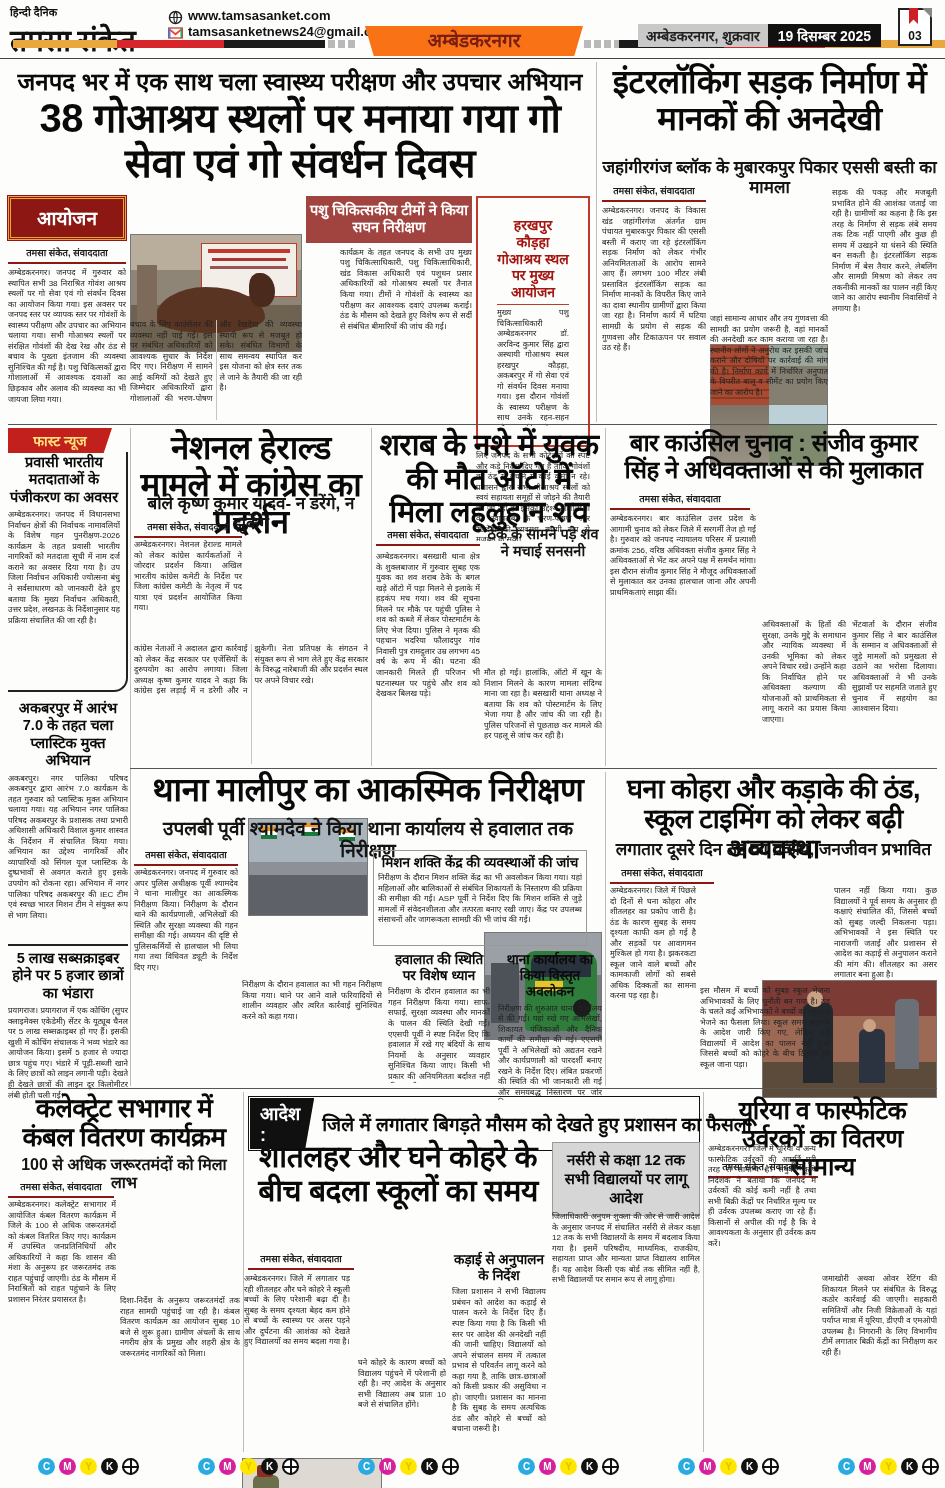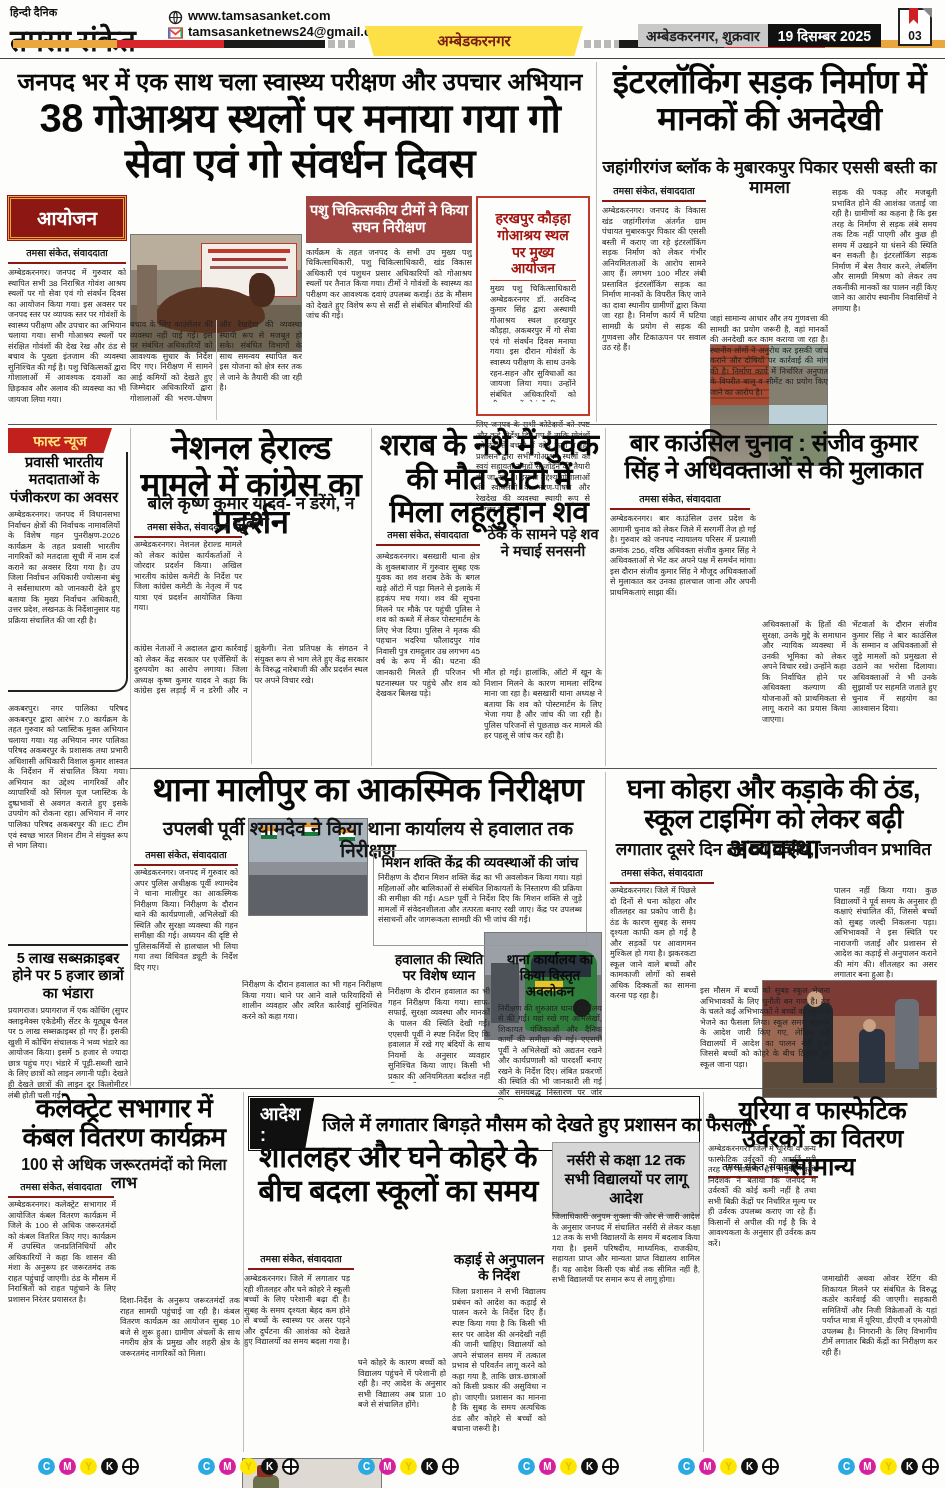--- a/index.html
+++ b/index.html
@@ -18,38 +18,38 @@
   .body { font-size:8px; line-height:1.32; text-align:justify; color:#222; overflow:hidden; }
   .cols2 { column-count:2; column-gap:7px; column-rule:1px solid #c5c5c5; }
   .vrule { width:1px; background:#bdbdbd; }
   .hrule { height:1px; background:#9a9a9a; }
   .photo { border:1px solid #777; overflow:hidden; position:relative; }
 
   
   .masthead-tagline { font-size:11px; font-weight:bold; }
   .masthead { font-size:30px; font-weight:900; letter-spacing:-1px; }
   .hdr-contact { font-size:13px; font-weight:bold; line-height:1.25; }
-  .edition-tab { background:#fde047; color:#7a1d12; font-weight:bold; font-size:15px;
+  .edition-tab { background:#f97316; color:#7a1d12; font-weight:bold; font-size:19px;
                  text-align:center; line-height:30px;
                  clip-path:polygon(0 0,100% 0,96% 100%,4% 100%); }
   .chip-gray { background:#c9c9c9; color:#222; font-weight:bold; font-size:14px; padding:2px 8px; }
   .chip-black { background:#111; color:#fff; font-weight:bold; font-size:14px; padding:2px 10px; }
   .pgicon { width:34px; height:38px; background:#fff; border:2px solid #222; position:relative; }
   .pgicon .ribbon { position:absolute; left:9px; top:-2px; width:9px; height:16px; background:#cf1f24;
                     clip-path:polygon(0 0,100% 0,100% 100%,50% 72%,0 100%); }
   .pgicon .fold { position:absolute; right:-2px; top:-2px; width:10px; height:10px; background:#888;
                   clip-path:polygon(0 0,100% 100%,100% 0); }
   .pgnum { position:absolute; bottom:1px; left:0; right:0; text-align:center; font-size:12px; font-weight:bold; }
 
   
   .label-aayojan { background:#8c1713; color:#fff; border:3px double #eaa73e; outline:1px solid #8c1713;
                    font-size:19px; font-weight:bold; text-align:center; padding:6px 4px; }
   .box-brick { background:#a1443f; color:#fff; font-weight:bold; font-size:14.5px; text-align:center;
                padding:6px 4px; line-height:1.2; }
-  .box-redborder { border:2px solid #c0392b; padding:12px; }
+  .box-redborder { border:2px solid #c0392b; padding:19px; }
   .box-redborder .t { color:#a31510; font-weight:bold; font-size:14px; text-align:center; line-height:1.2;
                       border-bottom:1px solid #c0392b; padding-bottom:3px; margin-bottom:3px; }
   .fastnews-label { background:#c1201d; color:#ffe27a; font-weight:bold; font-size:14px; text-align:center;
                     padding:3px 6px; clip-path:polygon(0 0,100% 0,92% 100%,0 100%); }
   .fn-title { font-weight:900; font-size:14.5px; text-align:center; line-height:1.2; color:#0a0a0a; }
   .fn-box { border-right:2px solid #222; border-bottom:2px solid #222; border-radius:0 0 14px 0; }
   .mini-box-title { font-weight:900; font-size:13.5px; text-align:center; line-height:1.2; color:#0a0a0a; }
   .aadesh-label { background:#101010; color:#fff; font-weight:bold; font-size:18px; padding:3px 14px 3px 10px;
                   clip-path:polygon(0 0,100% 0,86% 100%,0 100%); }
   .aadesh-text { font-weight:900; font-size:19px; color:#0a0a0a; white-space:nowrap; }
@@ -134,21 +134,21 @@
       <div style="height:3px; margin:5px 8px; background:#955;"></div>
     </div>
     <div class="abs" style="left:24px; top:52px; width:110px; height:46px; background:#5a3423; border-radius:46% 54% 50% 50%/70% 66% 34% 30%;"></div>
     <div class="abs" style="left:118px; top:38px; width:26px; height:34px; background:#4a2a1c; border-radius:40% 60% 50% 50%;"></div>
     <div class="abs" style="left:6px; top:30px; width:20px; height:60px; background:#7d6a5a;"></div>
   </div>
   <div class="abs body cols2" style="left:130px; top:320px; width:172px; height:100px;">बचाव के लिए काउंसेलर की व्यवस्था नहीं पाई गई। इस पर संबंधित अधिकारियों को आवश्यक सुधार के निर्देश दिए गए। निरीक्षण में सामने आई कमियों को देखते हुए जिम्मेदार अधिकारियों द्वारा गोशालाओं की भरण-पोषण और रेखदेख की व्यवस्था स्थायी रूप से मजबूत हो सके। संबंधित विभागों के साथ समन्वय स्थापित कर इस योजना को क्षेत्र स्तर तक ले जाने के तैयारी की जा रही है।</div>
 
   <div class="abs" style="left:306px; top:196px; width:166px;">
     <div class="box-brick">पशु चिकित्सकीय टीमों ने किया सघन निरीक्षण</div>
-    <div class="body" style="margin-top:5px; height:168px;">कार्यक्रम के तहत जनपद के सभी उप मुख्य पशु चिकित्साधिकारी, पशु चिकित्साधिकारी, खंड विकास अधिकारी एवं पशुधन प्रसार अधिकारियों को गोआश्रय स्थलों पर तैनात किया गया। टीमों ने गोवंशों के स्वास्थ्य का परीक्षण कर आवश्यक दवाएं उपलब्ध कराई। ठंड के मौसम को देखते हुए विशेष रूप से सर्दी से संबंधित बीमारियों की जांच की गई।</div>
+    <div class="body" style="margin-top:5px; height:168px;margin-left:34px;">कार्यक्रम के तहत जनपद के सभी उप मुख्य पशु चिकित्साधिकारी, पशु चिकित्साधिकारी, खंड विकास अधिकारी एवं पशुधन प्रसार अधिकारियों को गोआश्रय स्थलों पर तैनात किया गया। टीमों ने गोवंशों के स्वास्थ्य का परीक्षण कर आवश्यक दवाएं उपलब्ध कराई। ठंड के मौसम को देखते हुए विशेष रूप से सर्दी से संबंधित बीमारियों की जांच की गई।</div>
   </div>
 
   <div class="abs" style="left:476px; top:196px; width:114px;">
     <div class="box-redborder">
       <div class="t">हरखपुर कौड़हा गोआश्रय स्थल पर मुख्य आयोजन</div>
       <div class="body" style="height:118px;">मुख्य पशु चिकित्साधिकारी अम्बेडकरनगर डॉ. अरविन्द कुमार सिंह द्वारा अस्थायी गोआश्रय स्थल हरखपुर कौड़हा, अकबरपुर में गो सेवा एवं गो संवर्धन दिवस मनाया गया। इस दौरान गोवंशों के स्वास्थ्य परीक्षण के साथ उनके रहन-सहन और सुविधाओं का जायजा लिया गया। उन्होंने संबंधित अधिकारियों को शीतकाल में गोवंशों की सुरक्षा को प्राथमिकता देने के निर्देश दिए।</div>
     </div>
     <div class="body" style="margin-top:4px; height:90px;">लिए जनपद के सभी कोटेदारों को स्पष्ट और कड़े निर्देश दिए गए हैं ताकि गोवंशों को ठंड से बचाने में कोई कमी न रहे। प्रशासन द्वारा सभी गोआश्रय स्थलों को स्वयं सहायता समूहों से जोड़ने की तैयारी की जा रही है। इसका उद्देश्य गोशालाओं की स्वावलंबी के भरण-पोषण और रेखदेख की व्यवस्था स्थायी रूप से मजबूत हो सके।</div>
   </div>
 
@@ -171,20 +171,21 @@
   <div class="abs body" style="left:832px; top:188px; width:105px; height:232px;">सड़क की पकड़ और मजबूती प्रभावित होने की आशंका जताई जा रही है। ग्रामीणों का कहना है कि इस तरह के निर्माण से सड़क लंबे समय तक टिक नहीं पाएगी और कुछ ही समय में उखड़ने या धंसने की स्थिति बन सकती है। इंटरलॉकिंग सड़क निर्माण में बेस तैयार करने, लेबलिंग और सामग्री मिश्रण को लेकर तय तकनीकी मानकों का पालन नहीं किए जाने का आरोप स्थानीय निवासियों ने लगाया है।</div>
 
   <div class="abs hrule" style="left:8px; top:424px; width:929px; background:#555;"></div>
 
   <div class="abs fastnews-label" style="left:8px; top:428px; width:104px;">फास्ट न्यूज</div>
   <div class="abs fn-box" style="left:8px; top:452px; width:120px; height:240px; padding:2px 6px 2px 0;">
     <div class="fn-title">प्रवासी भारतीय मतदाताओं के पंजीकरण का अवसर</div>
     <div class="body" style="margin-top:4px; height:186px;">अम्बेडकरनगर। जनपद में विधानसभा निर्वाचन क्षेत्रों की निर्वाचक नामावलियों के विशेष गहन पुनरीक्षण-2026 कार्यक्रम के तहत प्रवासी भारतीय नागरिकों को मतदाता सूची में नाम दर्ज कराने का अवसर दिया गया है। उप जिला निर्वाचन अधिकारी ज्योत्सना बंधु ने सर्वसाधारण को जानकारी देते हुए बताया कि मुख्य निर्वाचन अधिकारी, उत्तर प्रदेश, लखनऊ के निर्देशानुसार यह प्रक्रिया संचालित की जा रही है।</div>
   </div>
   <div class="abs" style="left:8px; top:700px; width:120px;">
+    <div class="fn-title">अकबरपुर में आरंभ 7.0 के तहत चला प्लास्टिक मुक्त अभियान</div>
     <div class="body" style="margin-top:4px; height:232px;">अकबरपुर। नगर पालिका परिषद अकबरपुर द्वारा आरंभ 7.0 कार्यक्रम के तहत गुरुवार को प्लास्टिक मुक्त अभियान चलाया गया। यह अभियान नगर पालिका परिषद अकबरपुर के प्रशासक तथा प्रभारी अधिशासी अधिकारी विशाल कुमार शास्वत के निर्देशन में संचालित किया गया। अभियान का उद्देश्य नागरिकों और व्यापारियों को सिंगल यूज प्लास्टिक के दुष्प्रभावों से अवगत कराते हुए इसके उपयोग को रोकना रहा। अभियान में नगर पालिका परिषद अकबरपुर की IEC टीम एवं स्वच्छ भारत मिशन टीम ने संयुक्त रूप से भाग लिया।</div>
   </div>
   <div class="abs" style="left:8px; top:944px; width:120px; border-top:2px solid #222; padding-top:4px;">
     <div class="fn-title">5 लाख सब्सक्राइबर होने पर 5 हजार छात्रों का भंडारा</div>
     <div class="body" style="margin-top:4px; height:120px;">प्रयागराज। प्रयागराज में एक कोचिंग (सुपर क्लाइमेक्स एकेडेमी) सेंटर के यूट्यूब चैनल पर 5 लाख सब्सक्राइबर हो गए हैं। इसकी खुशी में कोचिंग संचालक ने भव्य भंडारे का आयोजन किया। इसमें 5 हजार से ज्यादा छात्र पहुंच गए। भंडारे में पूड़ी-सब्जी खाने के लिए छात्रों को लाइन लगानी पड़ी। देखते ही देखते छात्रों की लाइन दूर किलोमीटर लंबी होती चली गई।</div>
   </div>
   <div class="abs vrule" style="left:130px; top:428px; height:658px;"></div>
 
   <div class="abs hl" style="left:134px; top:430px; width:234px; font-size:33px;">नेशनल हेराल्ड मामले में कांग्रेस का प्रदर्शन</div>
   <div class="abs sub" style="left:134px; top:494px; width:234px; font-size:17px;">बोले कृष्ण कुमार यादव- न डरेंगे, न झुकेंगे</div>

